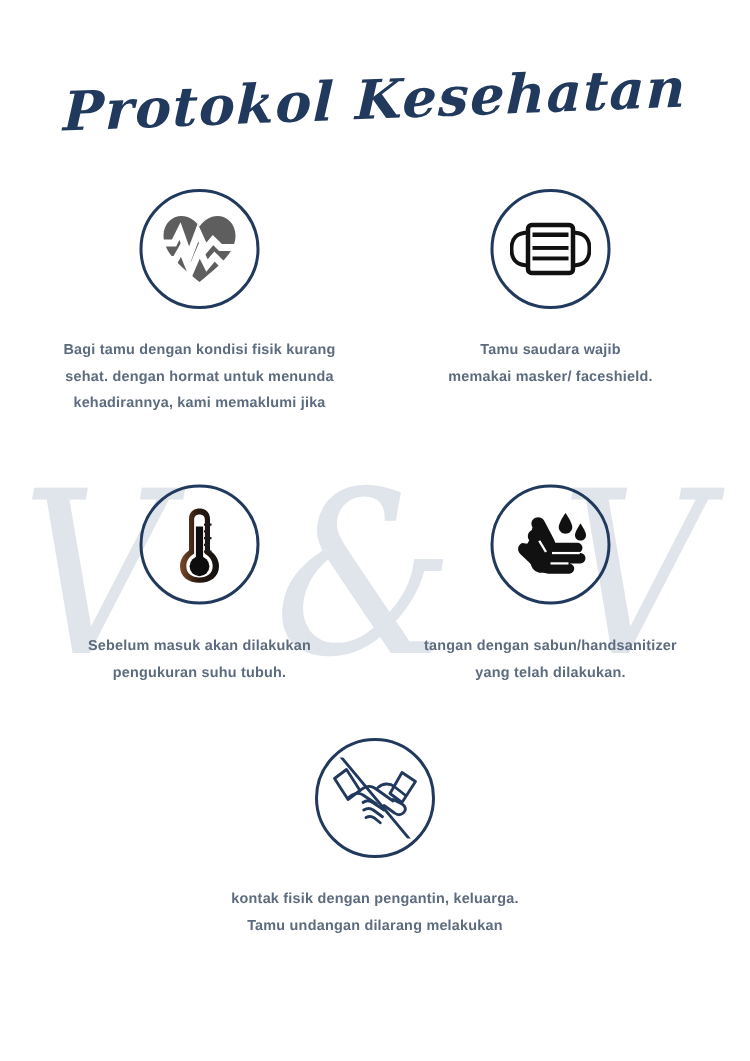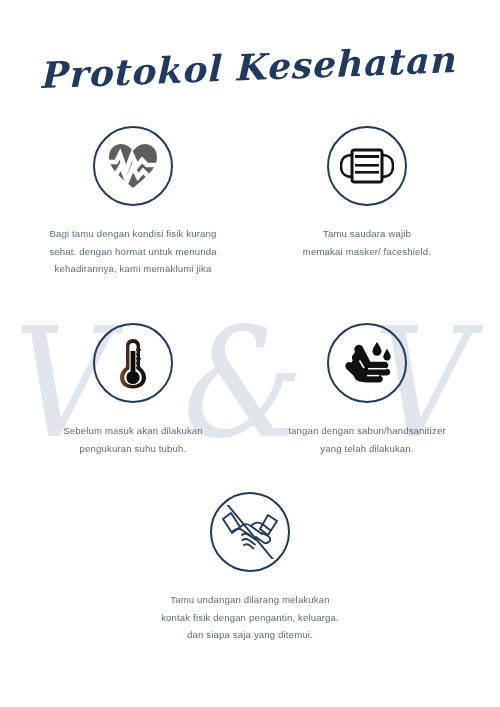--- a/index.html
+++ b/index.html
@@ -108,21 +108,21 @@
   .badge svg { display: block; }
 
   .caption {
     margin-top: 19px;
     font-size: 9.6px;
     line-height: 17.5px;
     color: #5d6b7e;
     letter-spacing: .15px;
     padding: 0 4px;
   }
-  .caption .ln { display: block; white-space: nowrap; }
+  .caption .ln { display: block; white-space: nowrap; font-weight: bold; }
 </style>
 </head>
 <body>
 
 <div class="page">
 
   <div class="watermark">
     <span class="mono">V &amp; V</span>
   </div>
 
@@ -246,20 +246,19 @@
               <path d="M44 28 L50 31 C52.5 32.4 53 35 51 36.8 C49.2 38.4 46.8 38.4 45 37 L38 32"></path>
 
               <path d="M50 10 L59 16 L50 30 L42 24 Z"></path>
             </g>
 
             <line x1="8" y1="-2" x2="58" y2="58" stroke="#20395c" stroke-width="1.9" stroke-linecap="round"></line>
           </svg>
         </span>
       </div>
       <div class="caption">
+        <span class="ln">kontak fisik dengan pengantin, keluarga.</span>
         <span class="ln">Tamu undangan dilarang melakukan</span>
-        <span class="ln">kontak fisik dengan pengantin, keluarga.</span>
-        <span class="ln">dan siapa saja yang ditemui.</span>
       </div>
     </div>
 
   </div>
 </div>
 
 </body></html>

